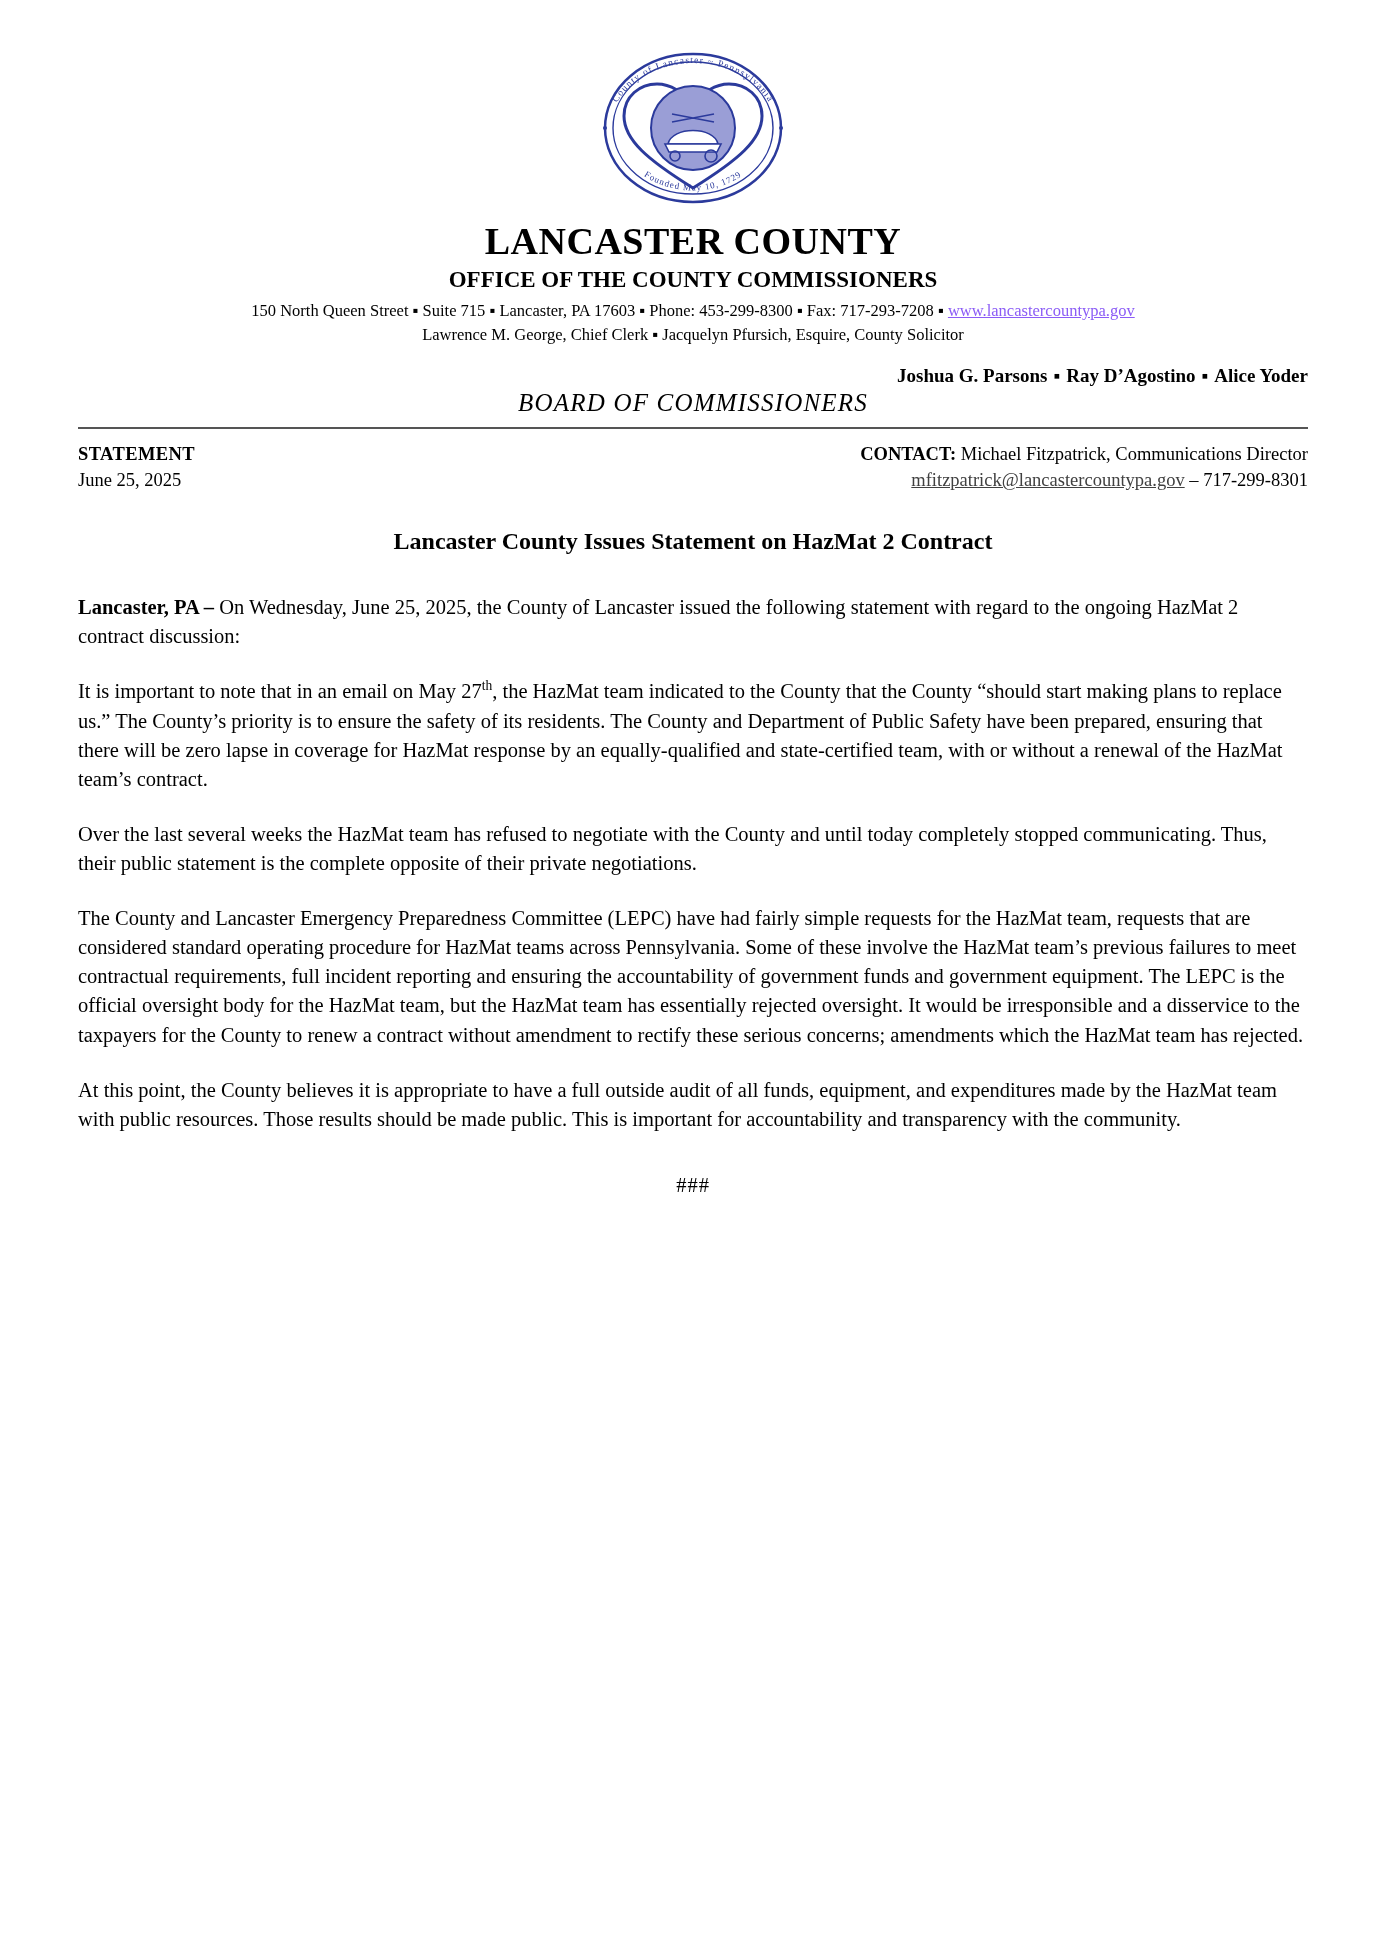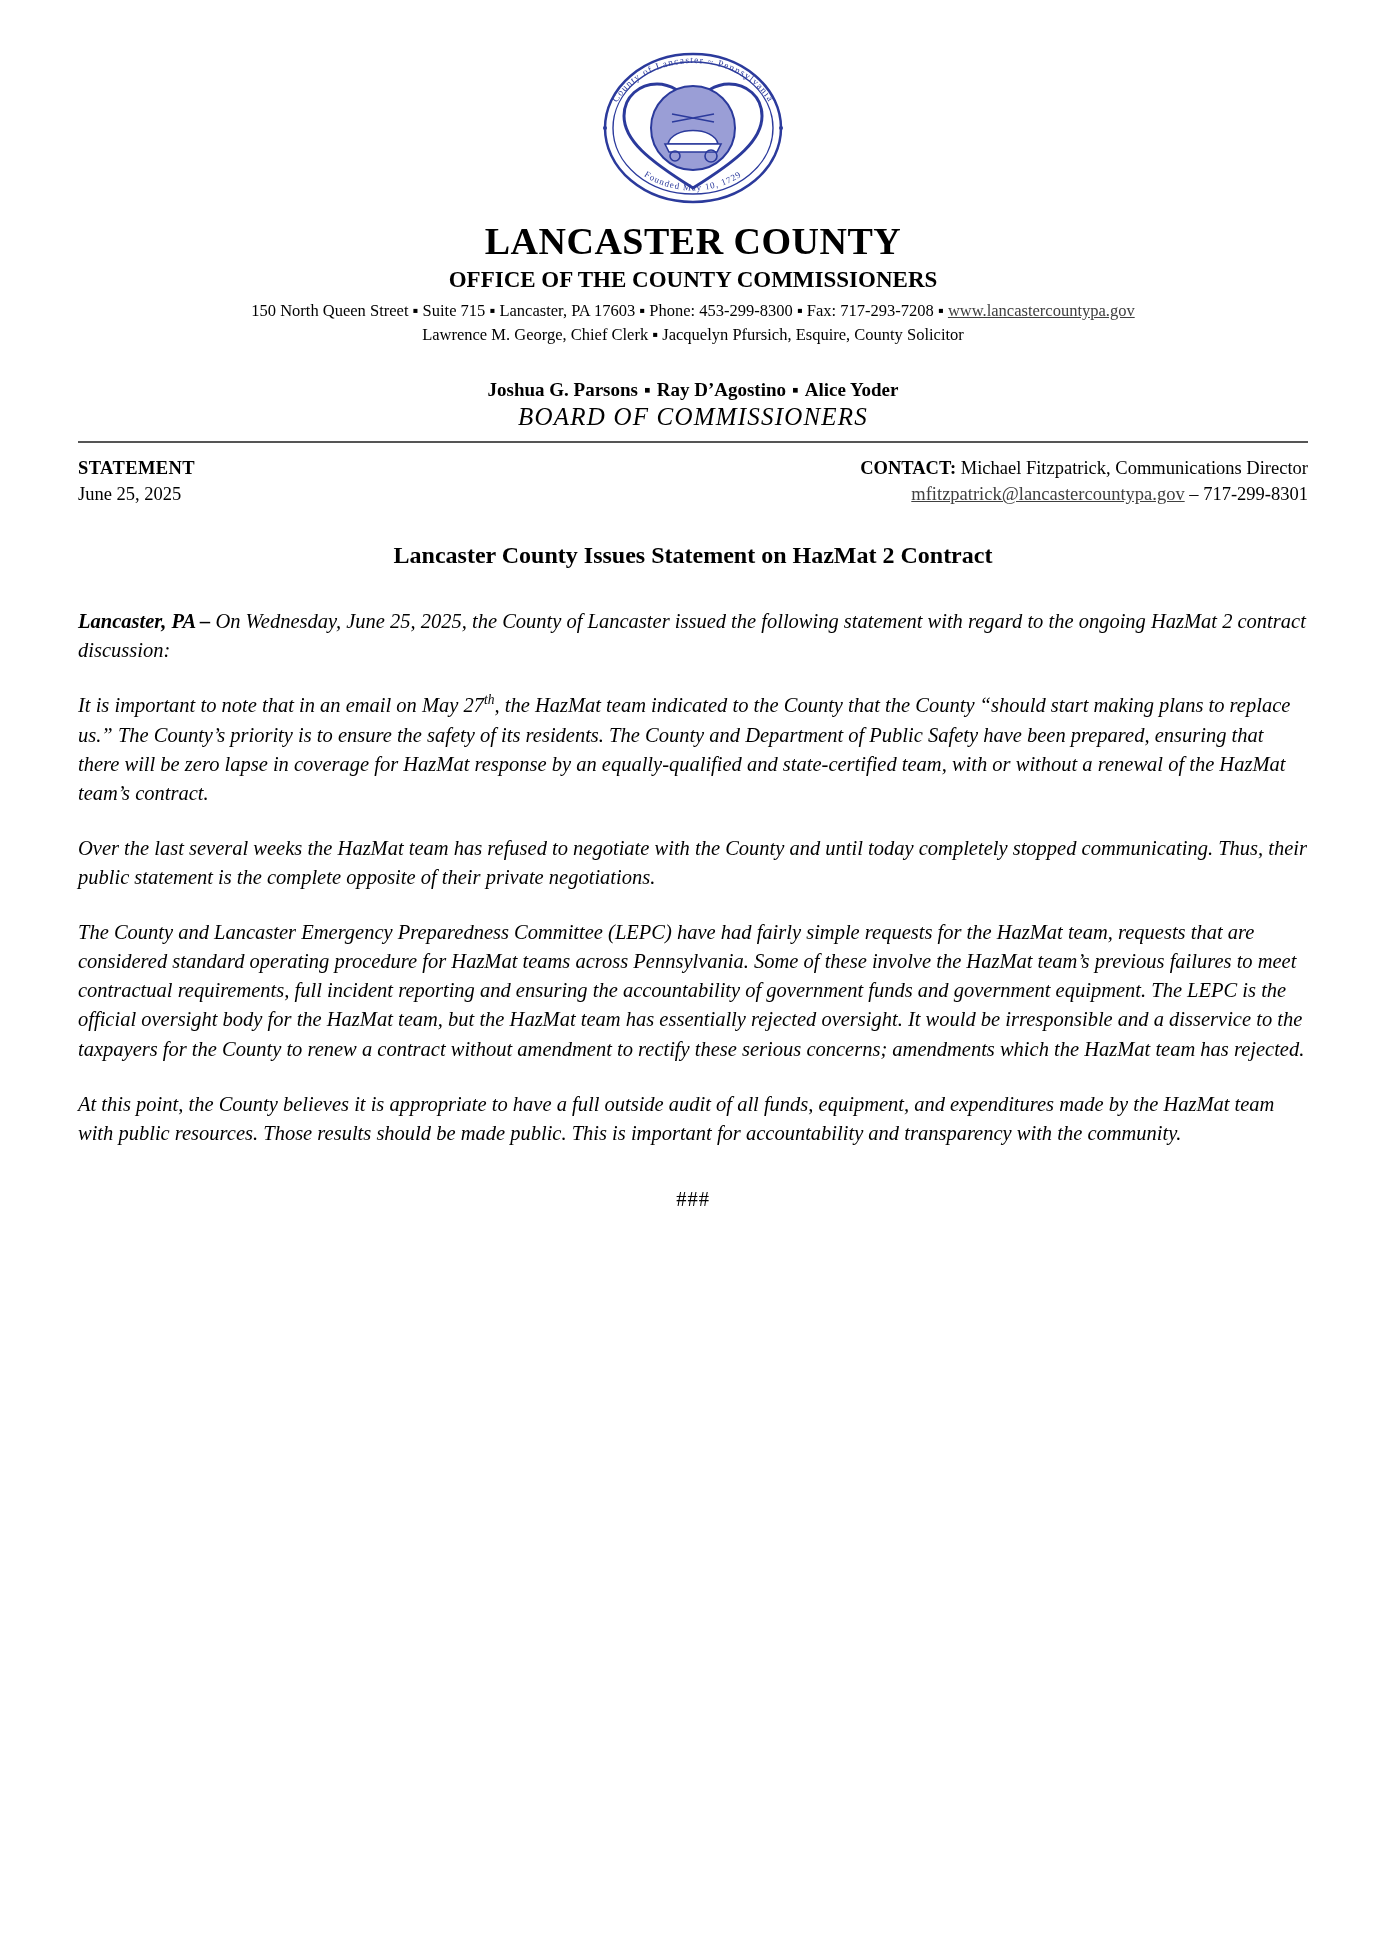--- a/index.html
+++ b/index.html
@@ -50,34 +50,34 @@
     font-weight: bold;
     margin: 4px 0 6px 0;
   }
   .addr-line {
     text-align: center;
     font-size: 16.5px;
     line-height: 1.45;
     margin: 0;
   }
   .addr-line a {
-    color: #404040;
+    color: #8b5cf6;
     text-decoration: underline;
   }
   .officers-line {
     text-align: center;
     font-size: 16.5px;
     line-height: 1.45;
     margin: 0 0 2px 0;
   }
   .commissioners {
-    text-align: center;
+    text-align: right;
     font-size: 19px;
     font-weight: bold;
-    margin-top: 32px;
+    margin-top: 18px;
     margin-bottom: 2px;
   }
   .commissioners .sep {
     font-weight: bold;
     padding: 0 6px;
   }
   .board-label {
     text-align: center;
     font-size: 25px;
     letter-spacing: 1.2px;
@@ -125,21 +125,20 @@
     font-weight: bold;
     margin: 28px 0 38px 0;
   }
 
   
   .body-p {
     font-size: 20.5px;
     line-height: 1.42;
     margin: 0 0 26px 0;
     text-align: left;
-    font-style: italic;
   }
   .body-p .lead {
     font-weight: bold;
   }
   sup {
     font-size: 0.66em;
     vertical-align: super;
     line-height: 0;
   }
   .end-mark {

